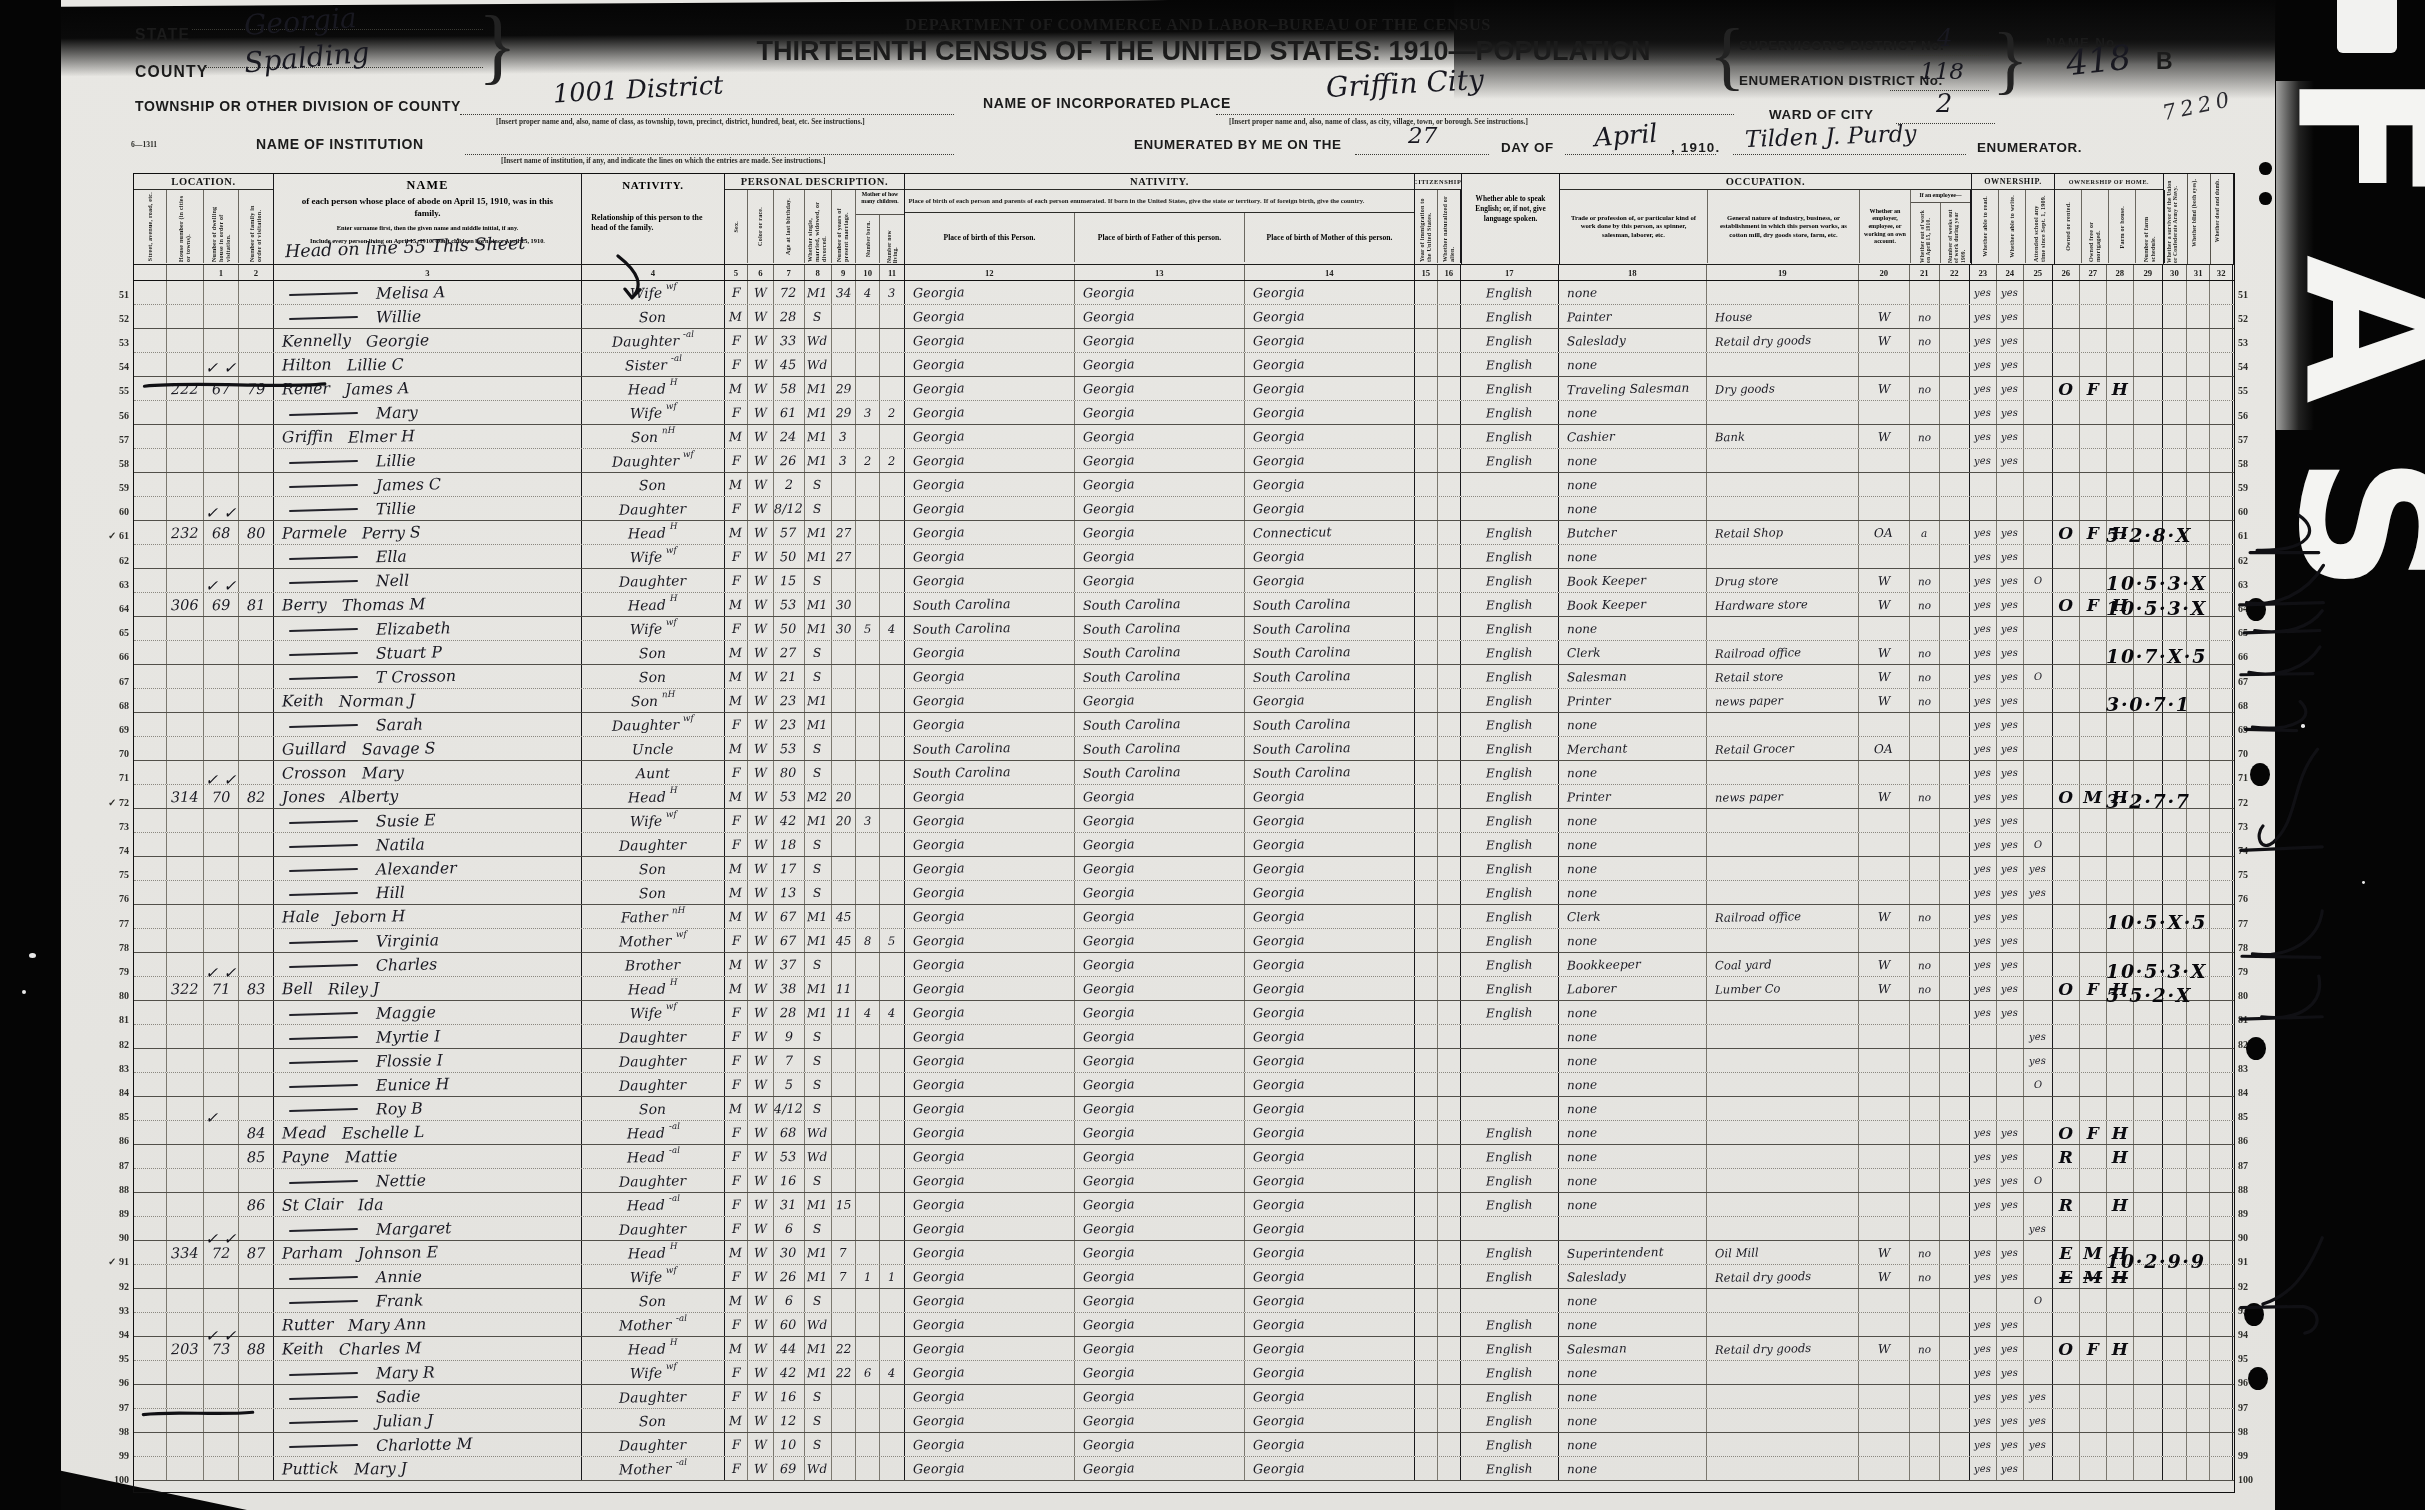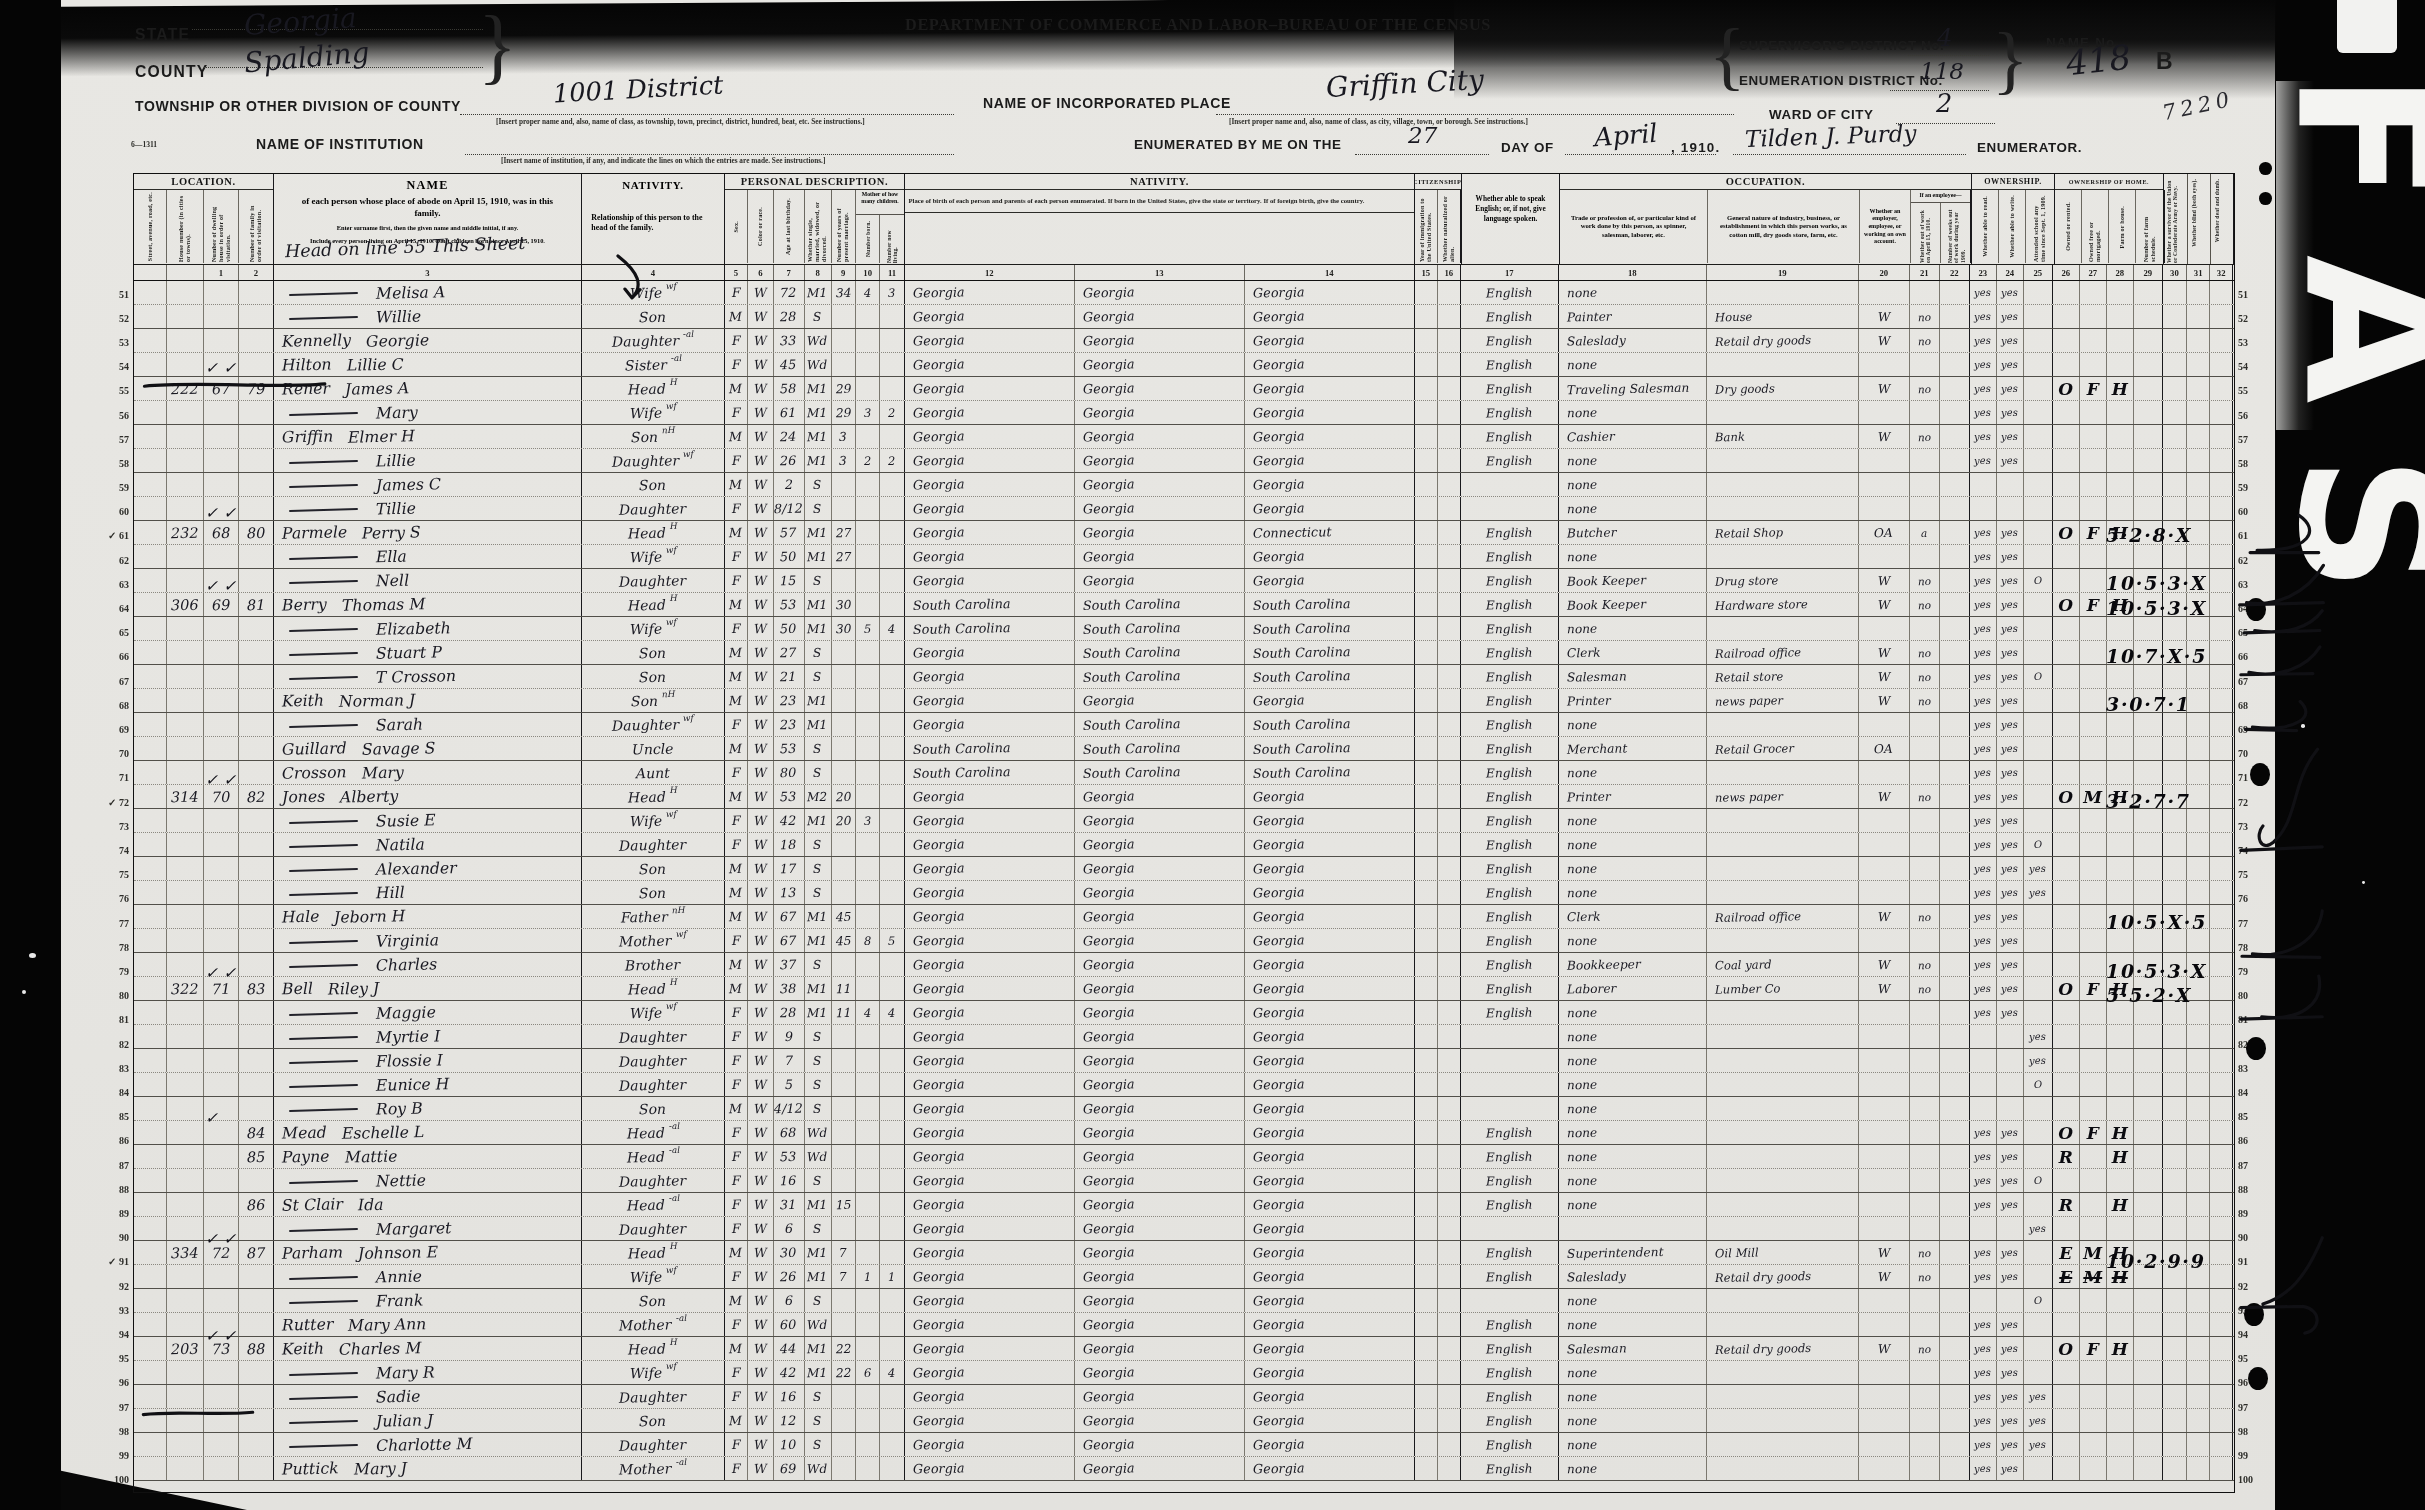--- a/index.html
+++ b/index.html
@@ -75,20 +75,21 @@
 
   <div class="lbl" style="left:135px;top:25.6px;font-size:15.7px;">STATE</div>
   <div class="drule" style="left:192px;top:29px;width:291px;"></div>
   <div class="hw" style="left:244px;top:4.7px;font-size:28px;transform:rotate(-4deg);">Georgia</div>
   <div class="lbl" style="left:135px;top:63px;font-size:15.7px;">COUNTY</div>
   <div class="drule" style="left:204px;top:67px;width:279px;"></div>
   <div class="hw" style="left:244px;top:41px;font-size:28px;transform:rotate(-5deg);">Spalding</div>
   <div class="brace" style="left:478px;top:0px;font-size:81px;transform:scaleY(1.05);">}</div>
 
   <div class="lbl ser" style="left:843px;top:15px;width:710px;text-align:center;font-size:16.3px;letter-spacing:0.6px;">DEPARTMENT OF COMMERCE AND LABOR–BUREAU OF THE CENSUS</div>
+  <div class="lbl" style="left:750px;top:36px;width:907px;text-align:center;font-size:27px;letter-spacing:0;">THIRTEENTH CENSUS OF THE UNITED STATES: 1910—POPULATION</div>
 
   <div class="lbl" style="left:135px;top:98px;font-size:14px;letter-spacing:0.6px;">TOWNSHIP OR OTHER DIVISION OF COUNTY</div>
   <div class="drule" style="left:460px;top:114px;width:494px;"></div>
   <div class="hw" style="left:553px;top:74px;font-size:25.6px;transform:rotate(-3deg);">1001 District</div>
   <div class="note" style="left:496px;top:118px;">[Insert proper name and, also, name of class, as township, town, precinct, district, hundred, beat, etc.   See instructions.]</div>
 
   <div class="lbl" style="left:983px;top:95px;font-size:14px;letter-spacing:0.6px;">NAME OF INCORPORATED PLACE</div>
   <div class="drule" style="left:1216px;top:114px;width:518px;"></div>
   <div class="hw" style="left:1326px;top:67px;font-size:28px;transform:rotate(-3deg);">Griffin City</div>
   <div class="note" style="left:1229px;top:118px;">[Insert proper name and, also, name of class, as city, village, town, or borough.   See instructions.]</div>
@@ -185,20 +186,31 @@
                 <div class="scl" style="width: 24.4px; height: 48px;">
                   <div class="vt" style="font-size: 5.5px;">Number now living.</div>
                 </div>
               </div>
             </div>
           </div>
         </div>
         <div class="hch hb" style="width: 510px;">
           <div class="gl">NATIVITY.</div>
           <div class="par" style="height: 23px; border-bottom: 0.9px solid rgb(43, 43, 40); box-sizing: border-box; display: flex; align-items: center;">Place of birth of each person and parents of each person enumerated.  If born in the United States, give the state or territory.  If of foreign birth, give the country.</div>
+          <div class="sr" style="height: 49px;">
+            <div class="scl" style="width: 170px; height: 49px;">
+              <div style="font: bold 7.6px / 1.3 &quot;Liberation Serif&quot;, serif; text-align: center; padding: 0px 17.5px;">Place of birth of this Person.</div>
+            </div>
+            <div class="scl" style="width: 170px; height: 49px;">
+              <div style="font: bold 7.6px / 1.3 &quot;Liberation Serif&quot;, serif; text-align: center; padding: 0px 17.5px;">Place of birth of Father of this person.</div>
+            </div>
+            <div class="scl hb" style="width: 170px; height: 49px;">
+              <div style="font: bold 7.6px / 1.3 &quot;Liberation Serif&quot;, serif; text-align: center; padding: 0px 17.5px;">Place of birth of Mother of this person.</div>
+            </div>
+          </div>
         </div>
         <div class="hch hb" style="width: 47px;">
           <div class="gl" style="font-size: 6.4px;">CITIZENSHIP.</div>
           <div class="sr">
             <div class="scl" style="width: 23px; height: 73px;">
               <div class="vt">Year of immigration to the United States.</div>
             </div>
             <div class="scl hb" style="width: 23px; height: 73px;">
               <div class="vt">Whether naturalized or alien.</div>
             </div>

